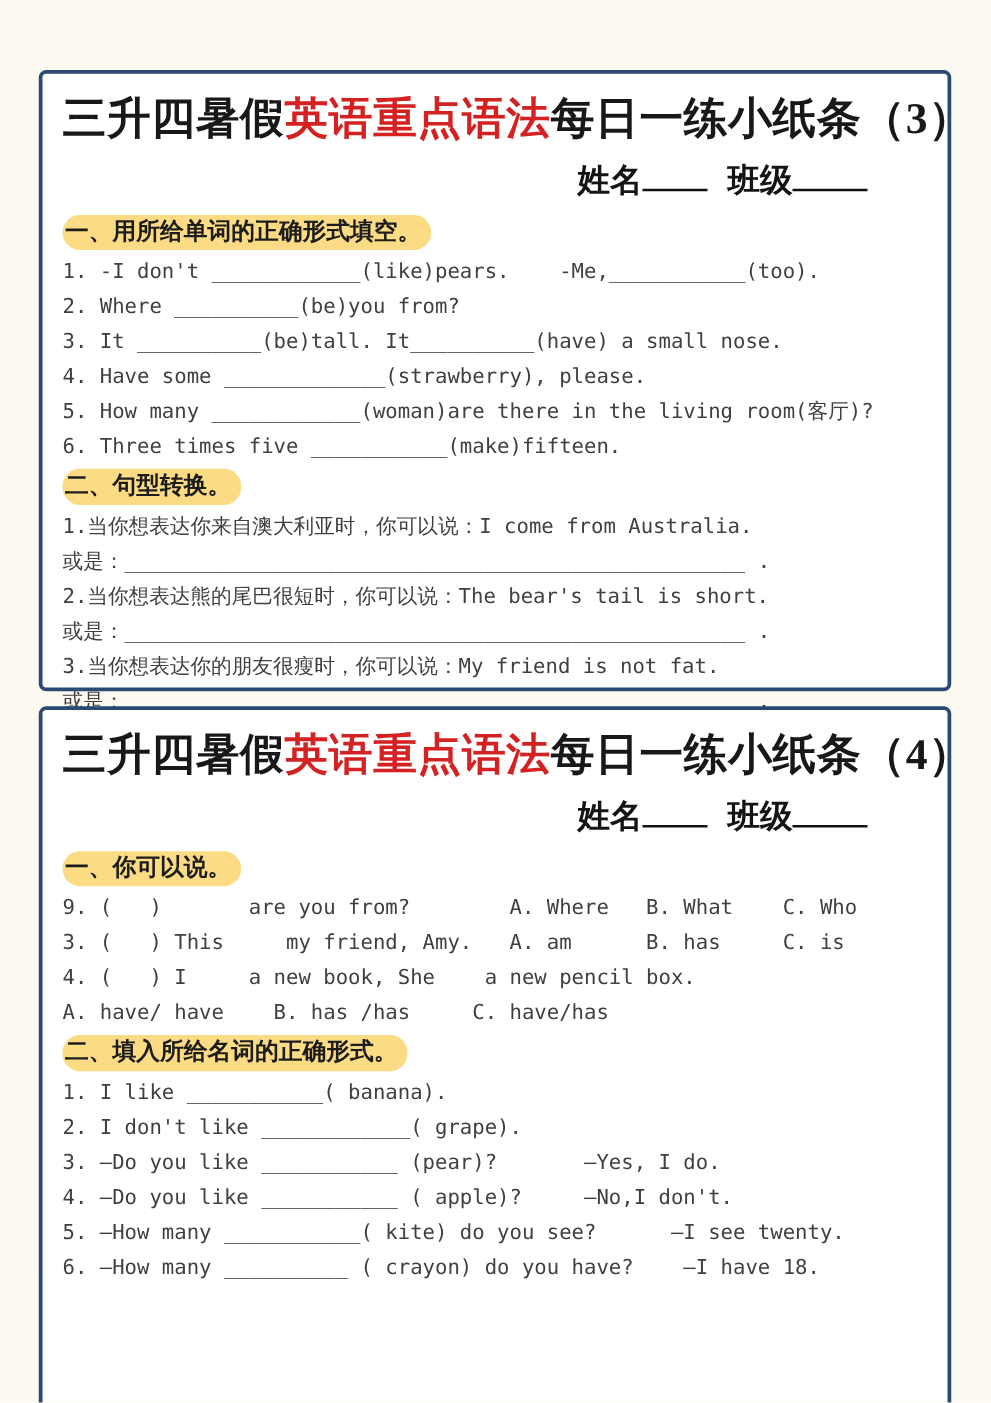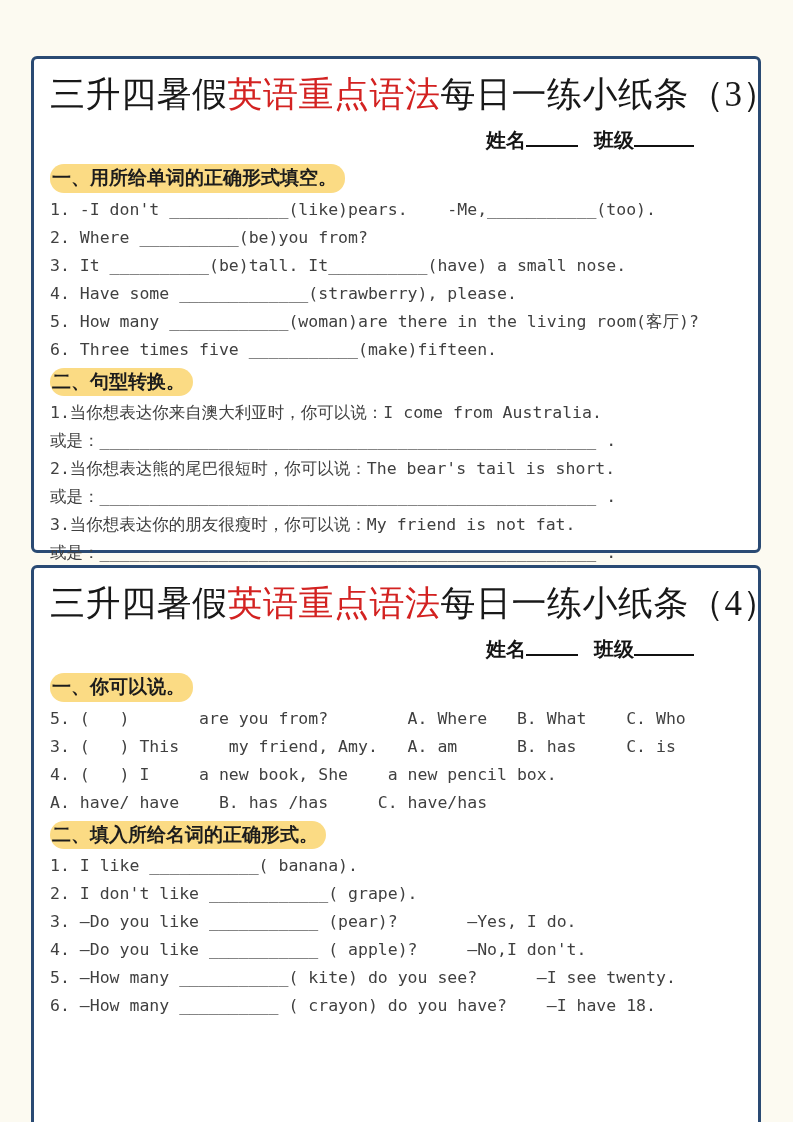--- a/index.html
+++ b/index.html
@@ -21,33 +21,33 @@
     border: 3px solid #2a4a73;
     border-radius: 6px;
     padding: 6px 16px 0 16px;
   }
   .card-1 { top: 56px;  height: 497px; }
   .card-2 { top: 565px; height: 620px; }
 
   .title {
     text-align: right;
     font-family: "Liberation Serif", "DejaVu Serif", serif;
-    font-weight: normal;
+    font-weight: bold;
     font-size: 35px;
     color: #181818;
     margin-top: 6px;
     white-space: nowrap;
     letter-spacing: 0.5px;
   }
   .title .red-part { color: #d32221; }
 
   .name-line {
     font-family: "Liberation Serif", "DejaVu Serif", serif;
     font-weight: bold;
-    font-size: 20px;
+    font-size: 26px;
     color: #141414;
     text-align: right;
     margin: 8px 48px 6px 0;
   }
   .blank {
     display: inline-block;
     border-bottom: 2px solid #111;
     height: 0.95em;
     vertical-align: baseline;
   }
@@ -107,21 +107,21 @@
 
   <div class="card card-2">
     <div class="title">
       <span>三升四暑假</span><span class="red-part">英语重点语法</span><span>每日一练小纸条（4）</span>
     </div>
     <div class="name-line">
       <span>姓名</span><span class="blank blank-name"></span><span>班级</span><span class="blank blank-class"></span>
     </div>
 
     <div class="sec-header">一、你可以说。</div>
-    <div class="line">5. (   )       are you from?        A. Where   B. What    C. Who</div>
+    <div class="line">9. (   )       are you from?        A. Where   B. What    C. Who</div>
     <div class="line">3. (   ) This     my friend, Amy.   A. am      B. has     C. is</div>
     <div class="line">4. (   ) I     a new book, She    a new pencil box.</div>
     <div class="line">A. have/ have    B. has /has     C. have/has</div>
 
     <div class="sec-header">二、填入所给名词的正确形式。</div>
     <div class="line">1. I like ___________( banana).</div>
     <div class="line">2. I don't like ____________( grape).</div>
     <div class="line">3. —Do you like ___________ (pear)?       —Yes, I do.</div>
     <div class="line">4. —Do you like ___________ ( apple)?     —No,I don't.</div>
     <div class="line">5. —How many ___________( kite) do you see?      —I see twenty.</div>

